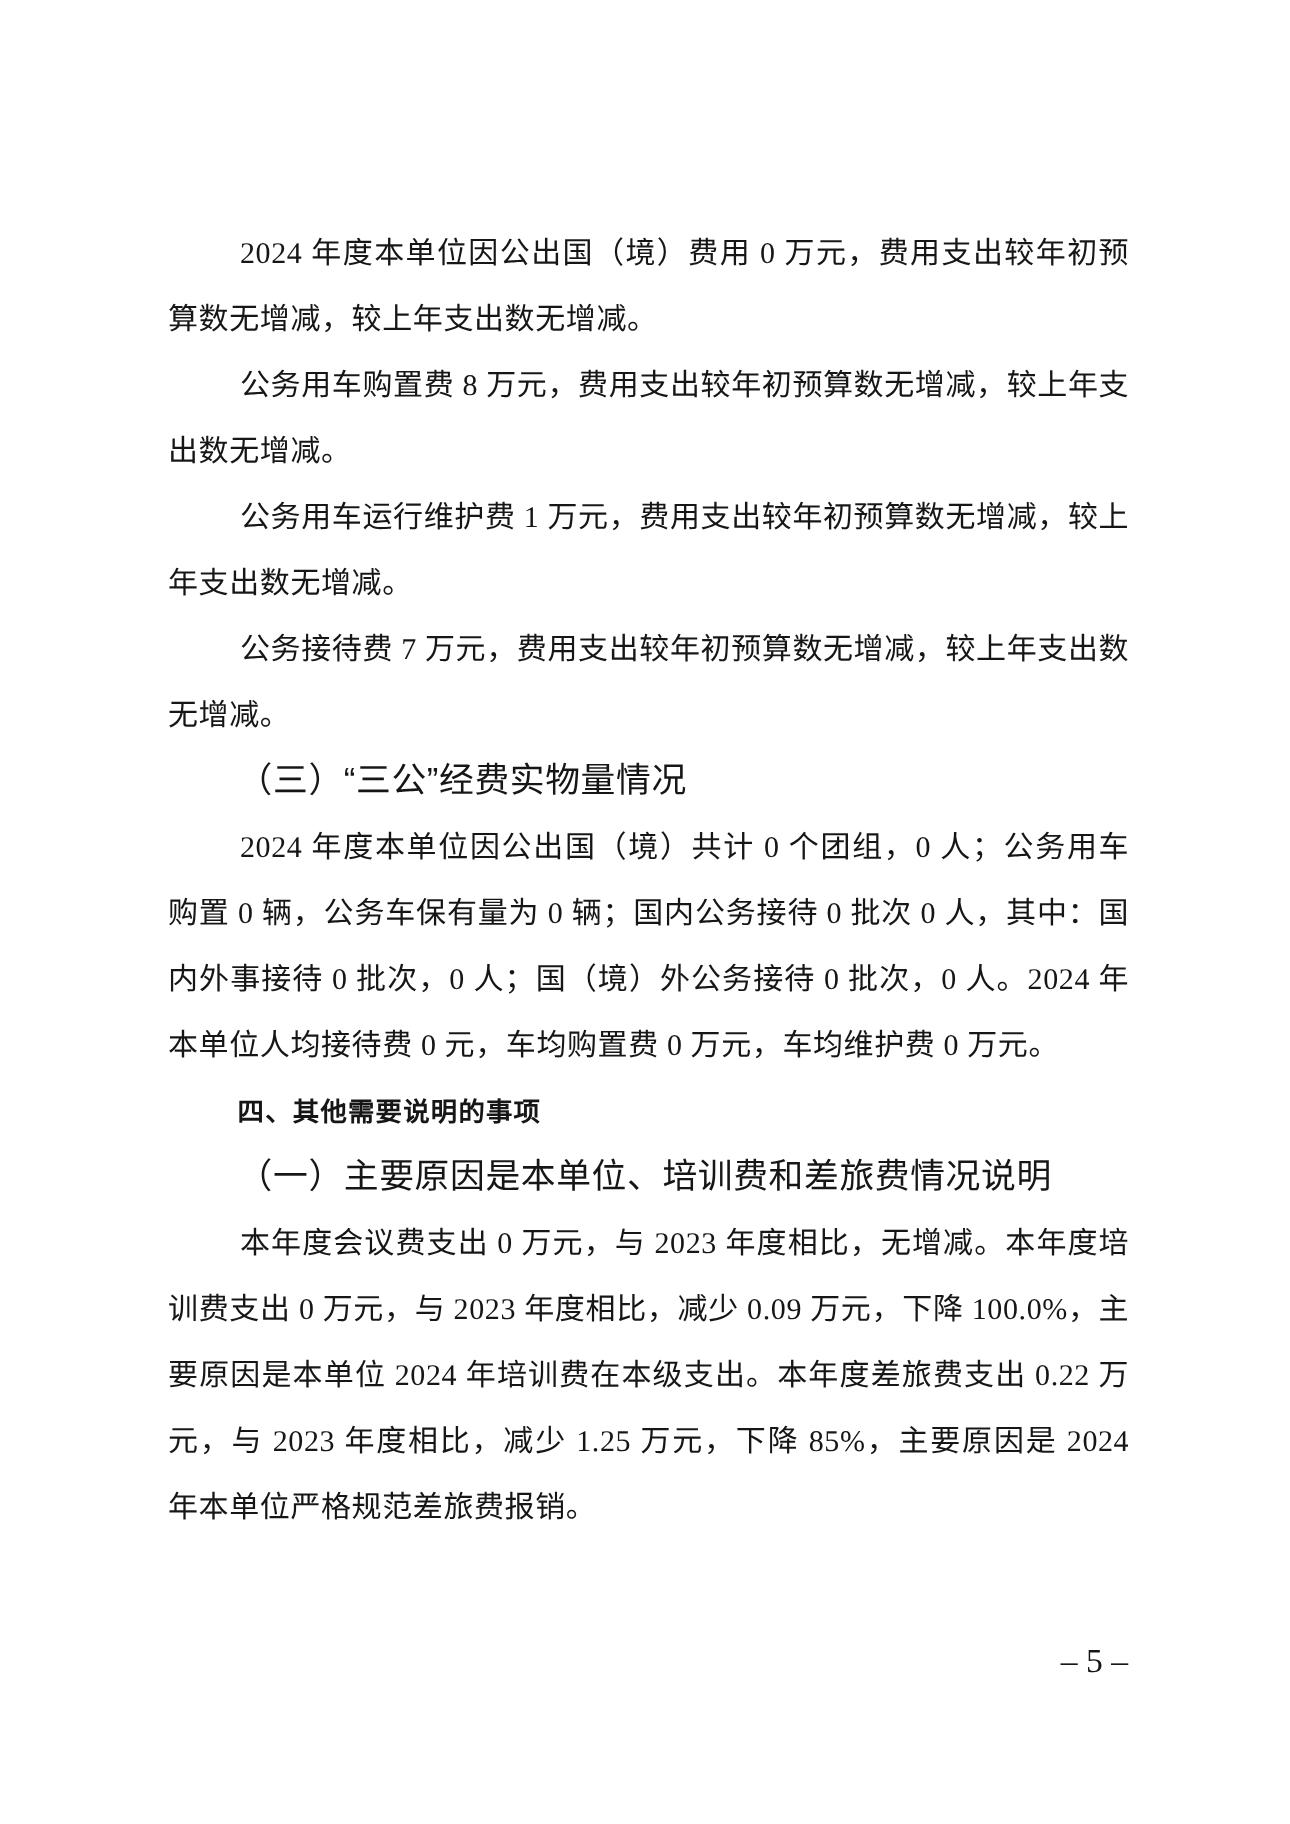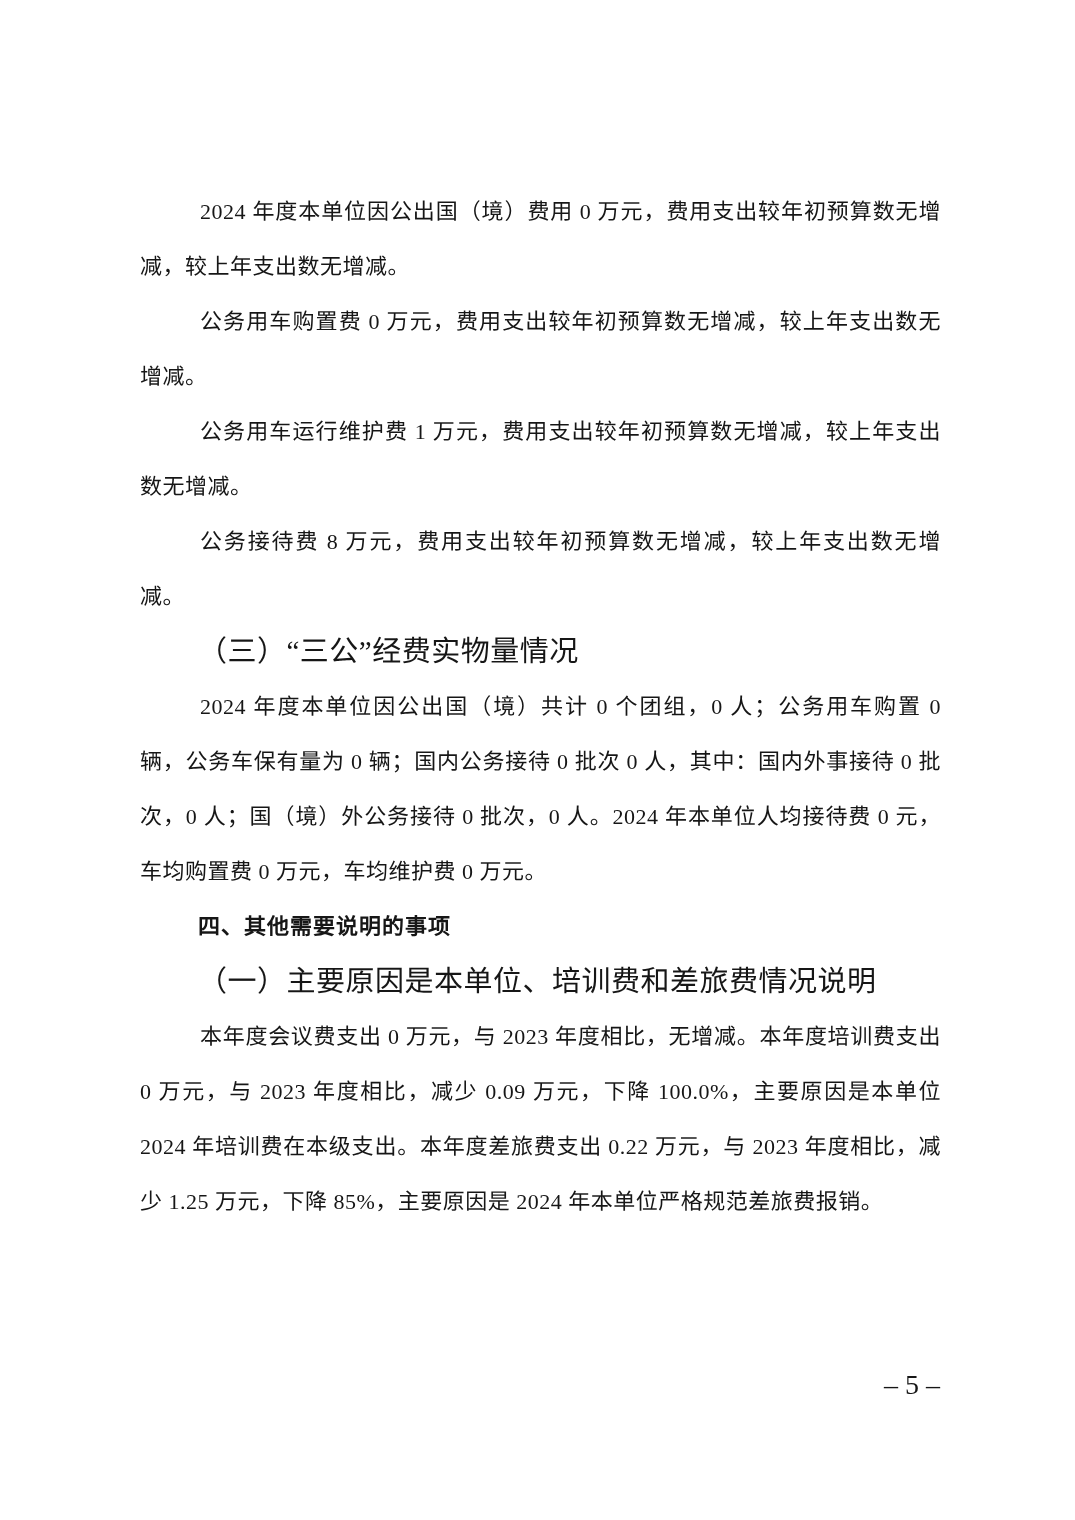--- a/index.html
+++ b/index.html
@@ -21,32 +21,32 @@
     overflow: hidden;
   }
   .content {
     position: absolute;
     left: 140px;
     top: 184px;
     width: 801px;
   }
   .para {
     margin: 0;
-    font-size: 22px;
+    font-size: 25px;
     line-height: 55px;
     text-align: justify;
     text-justify: inter-ideograph;
     letter-spacing: 0.5px;
   }
   .para.body {
     text-indent: 60px;
   }
   .para.heading-kaiti {
     text-indent: 58px;
-    font-family: Liberation Serif, serif;
+    font-family: Liberation Sans, sans-serif;
     font-size: 29px;
   }
   .para.heading-bold {
     text-indent: 58px;
     font-family: "Liberation Sans", sans-serif;
     font-weight: 700;
     font-size: 22px;
     letter-spacing: 1px;
   }
   .footer {
@@ -58,23 +58,23 @@
     font-family: "Liberation Serif", serif;
     color: #161616;
   }
 </style>
 </head>
 <body>
 
 <div class="page">
   <div class="content">
     <p class="para body">2024 年度本单位因公出国（境）费用 0 万元，费用支出较年初预算数无增减，较上年支出数无增减。</p>
-    <p class="para body">公务用车购置费 0 万元，费用支出较年初预算数无增减，较上年支出数无增减。</p>
+    <p class="para body">公务用车购置费 8 万元，费用支出较年初预算数无增减，较上年支出数无增减。</p>
     <p class="para body">公务用车运行维护费 1 万元，费用支出较年初预算数无增减，较上年支出数无增减。</p>
-    <p class="para body">公务接待费 8 万元，费用支出较年初预算数无增减，较上年支出数无增减。</p>
+    <p class="para body">公务接待费 7 万元，费用支出较年初预算数无增减，较上年支出数无增减。</p>
     <p class="para heading-kaiti">（三）“三公”经费实物量情况</p>
     <p class="para body">2024 年度本单位因公出国（境）共计 0 个团组，0 人；公务用车购置 0 辆，公务车保有量为 0 辆；国内公务接待 0 批次 0 人，其中：国内外事接待 0 批次，0 人；国（境）外公务接待 0 批次，0 人。2024 年本单位人均接待费 0 元，车均购置费 0 万元，车均维护费 0 万元。</p>
     <p class="para heading-bold">四、其他需要说明的事项</p>
     <p class="para heading-kaiti">（一）主要原因是本单位、培训费和差旅费情况说明</p>
     <p class="para body">本年度会议费支出 0 万元，与 2023 年度相比，无增减。本年度培训费支出 0 万元，与 2023 年度相比，减少 0.09 万元，下降 100.0%，主要原因是本单位 2024 年培训费在本级支出。本年度差旅费支出 0.22 万元，与 2023 年度相比，减少 1.25 万元，下降 85%，主要原因是 2024 年本单位严格规范差旅费报销。</p>
   </div>
 
   <div class="footer">
     <span>– 5 –</span>
   </div>

